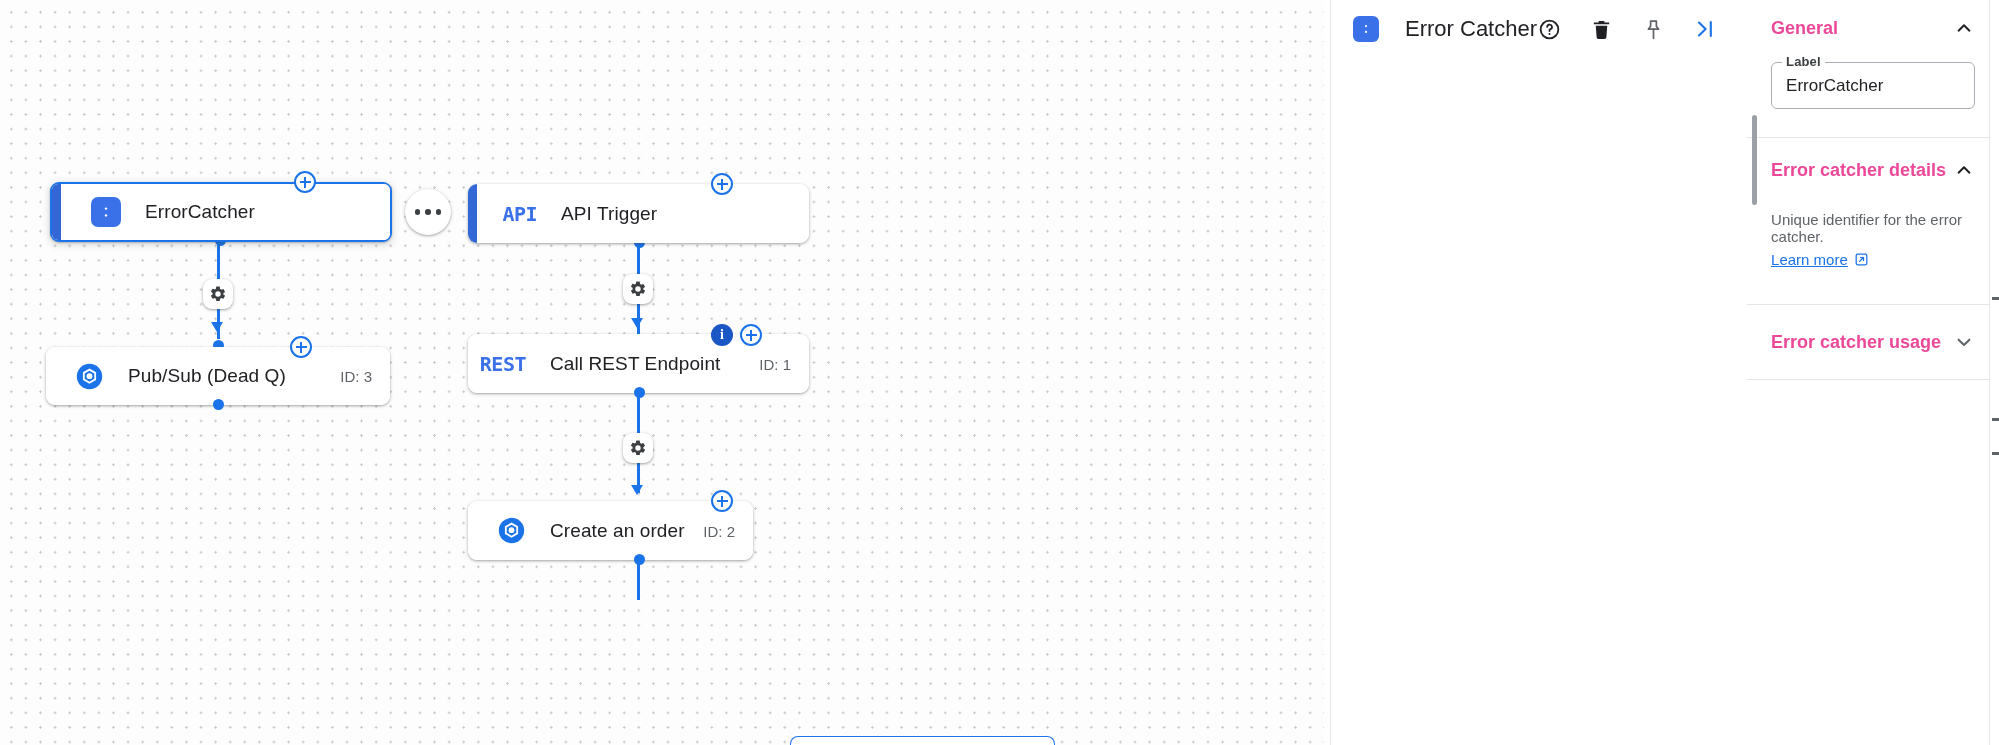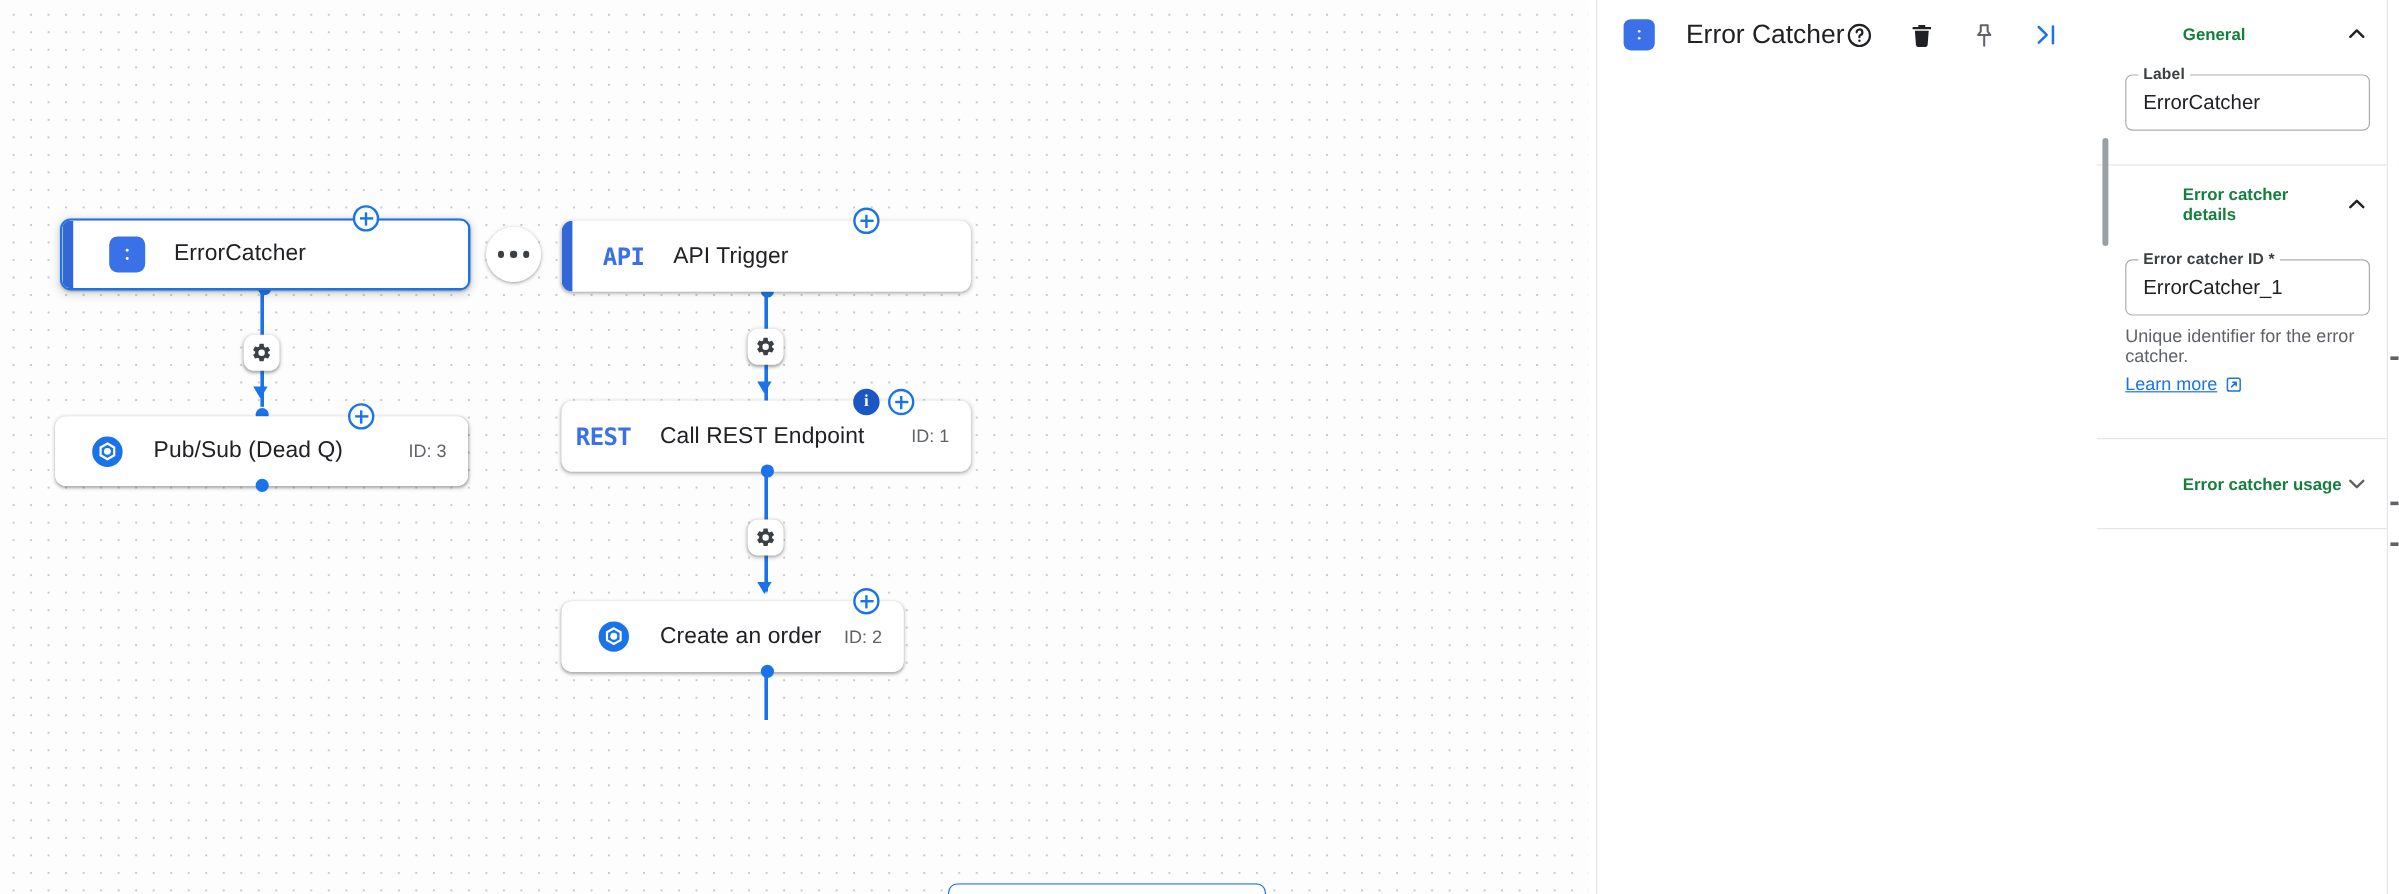--- a/index.html
+++ b/index.html
@@ -189,21 +189,21 @@
   .hdr-actions { display: flex; align-items: center; gap: 28px; margin-right: 6px; }
   .hdr-actions .act { width: 24px; height: 24px; display: flex; align-items: center; justify-content: center; cursor: pointer; }
 
   .panel-body { flex: 1 1 auto; position: relative; overflow: hidden; }
 
   .sec { padding: 0 24px; position: relative; }
   .sec-head {
     display: flex; align-items: center; justify-content: space-between;
     height: 56px;
   }
-  .sec-title { font-size: 14px; font-weight: 700; color: #15803d; margin-left: 48px; }
+  .sec-title { font-size: 18px; font-weight: 700; color: #ec4899; }
   .chev { width: 22px; height: 22px; display:flex; align-items:center; justify-content:center; }
   .divider { height: 1px; background: #e4e6e9; margin: 0; }
 
   
   .mfield { position: relative; margin-top: 6px; }
   .mfield .box {
     border: 1px solid #a9aeb4;
     border-radius: 6px;
     height: 47px;
     display: flex; align-items: center;
@@ -451,24 +451,20 @@
       <div class="sec">
         <div class="sec-head" style="height:64px;">
           <span class="sec-title">Error catcher details</span>
           <span class="chev">
             <svg width="20" height="20" viewBox="0 0 24 24" fill="none" stroke="#202124" stroke-width="2.4" aria-hidden="true">
               <path d="M5.5 15.2L12 8.8l6.5 6.4" stroke-linecap="round" stroke-linejoin="round"></path>
             </svg>
           </span>
         </div>
 
-        <div class="mfield" style="margin-top:14px;">
-          <div class="flabel">Error catcher ID *</div>
-          <div class="box">ErrorCatcher_1</div>
-        </div>
 
         <div class="helper">
           <span>Unique identifier for the error catcher.</span>
           <a>Learn more</a>
           <span class="ext-icon">
             <svg width="15" height="15" viewBox="0 0 24 24" fill="none" stroke="#1a73e8" stroke-width="2" aria-hidden="true">
               <rect x="3.5" y="3.5" width="17" height="17" rx="2.4"></rect>
               <path d="M9 15l6-6M10.6 8.8H15.2V13.4" stroke-linecap="round" stroke-linejoin="round"></path>
             </svg>
           </span>

